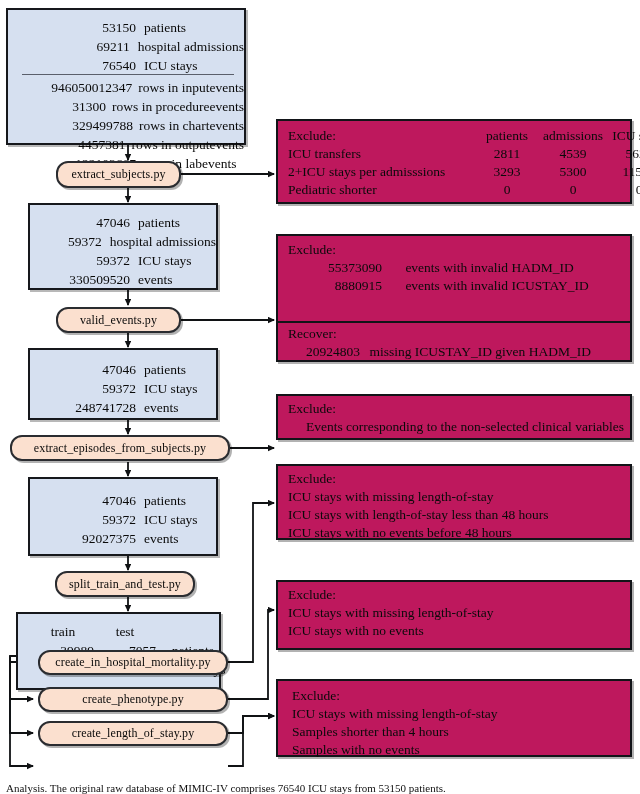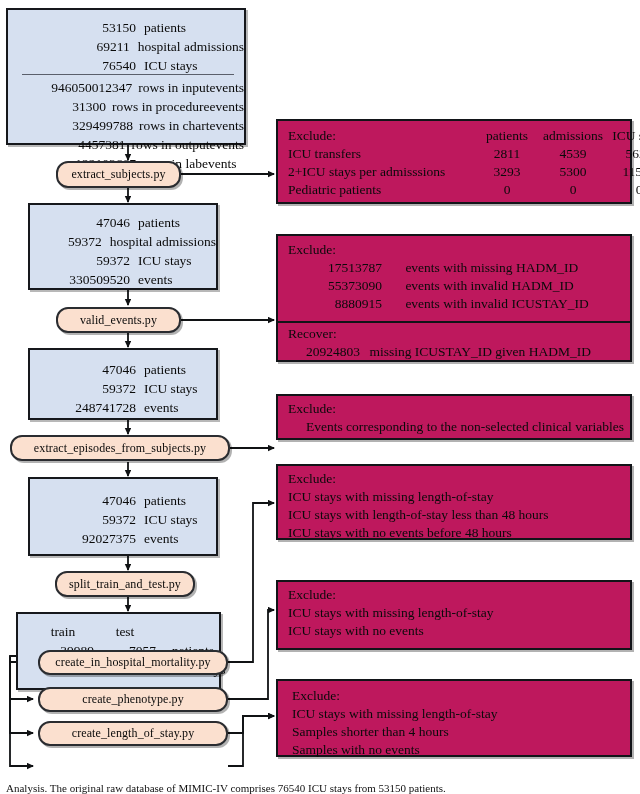--- a/index.html
+++ b/index.html
@@ -286,35 +286,31 @@
         <span class="nc-v">4539</span>
         <span class="nc-v">5627</span>
       </div>
       <div class="note-cols">
         <span class="nc-label">2+ICU stays per admisssions</span>
         <span class="nc-v">3293</span>
         <span class="nc-v">5300</span>
         <span class="nc-v">11541</span>
       </div>
       <div class="note-cols">
-        <span class="nc-label">Pediatric patients</span>
+        <span class="nc-label">Pediatric shorter</span>
         <span class="nc-v">0</span>
         <span class="nc-v">0</span>
         <span class="nc-v">0</span>
       </div>
     </div>
   </div>
 
   <div class="box note-box" style="left:276px; top:234px; width:356px; height:128px;">
     <div style="position:absolute; left:10px; top:5px;">
       <div class="note-title">Exclude:</div>
-      <div class="note-line">
-        <span style="display:inline-block; width:94px; text-align:right;">17513787</span>
-        <span style="display:inline-block; padding-left:20px;">events with missing HADM_ID</span>
-      </div>
       <div class="note-line">
         <span style="display:inline-block; width:94px; text-align:right;">55373090</span>
         <span style="display:inline-block; padding-left:20px;">events with invalid HADM_ID</span>
       </div>
       <div class="note-line">
         <span style="display:inline-block; width:94px; text-align:right;">8880915</span>
         <span style="display:inline-block; padding-left:20px;">events with invalid ICUSTAY_ID</span>
       </div>
     </div>
     <div class="note-sep" style="top:85px;"></div>

